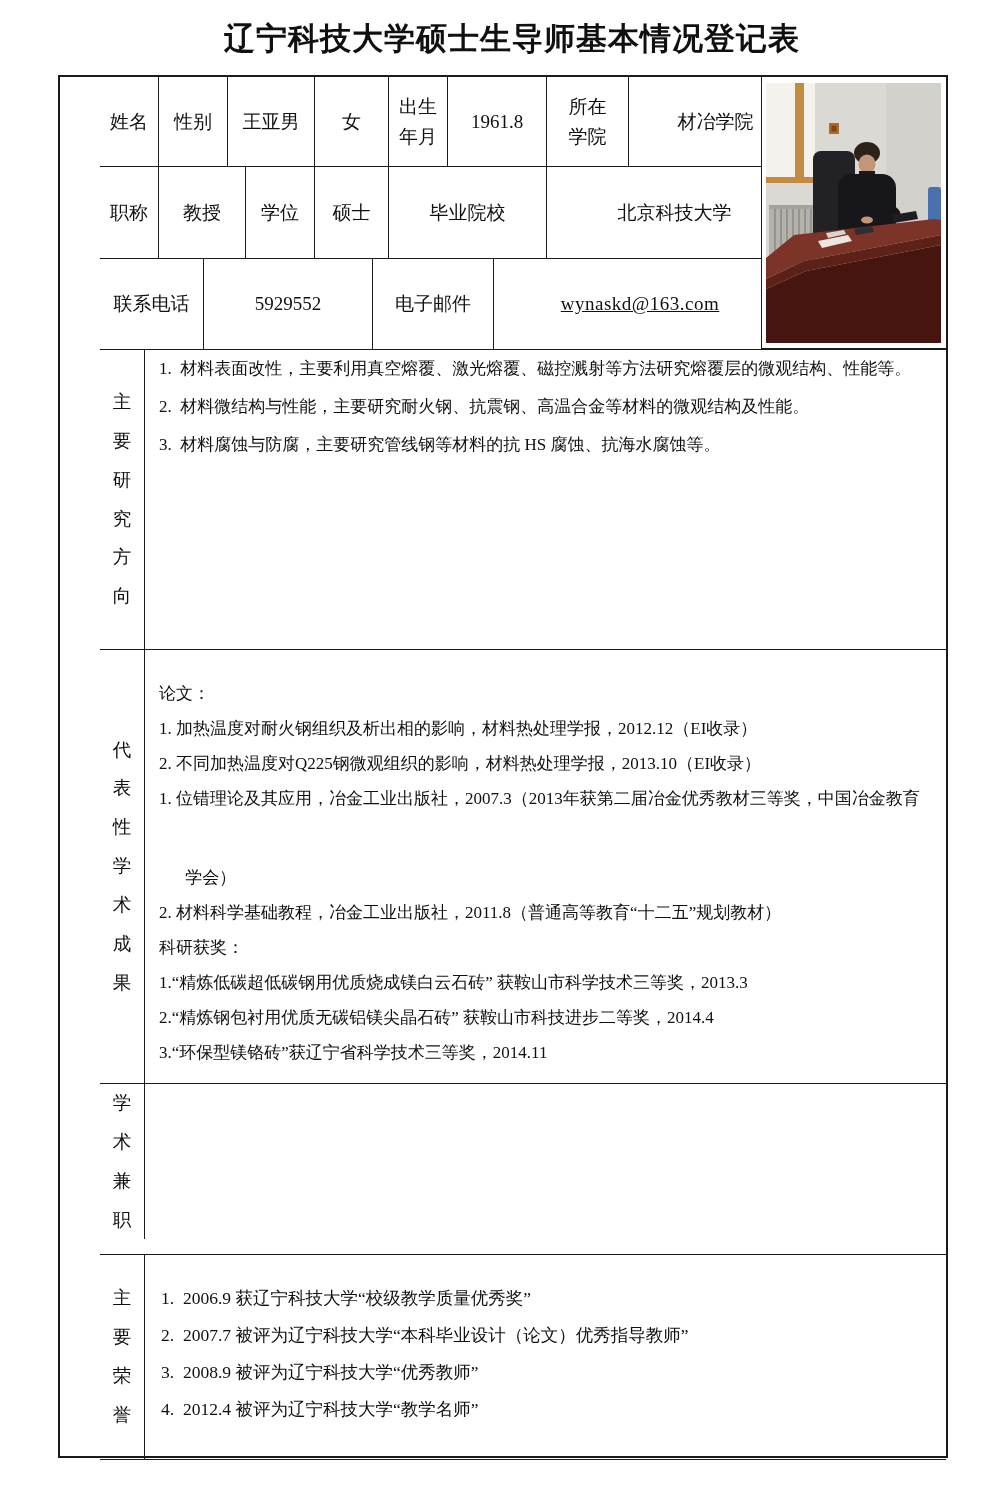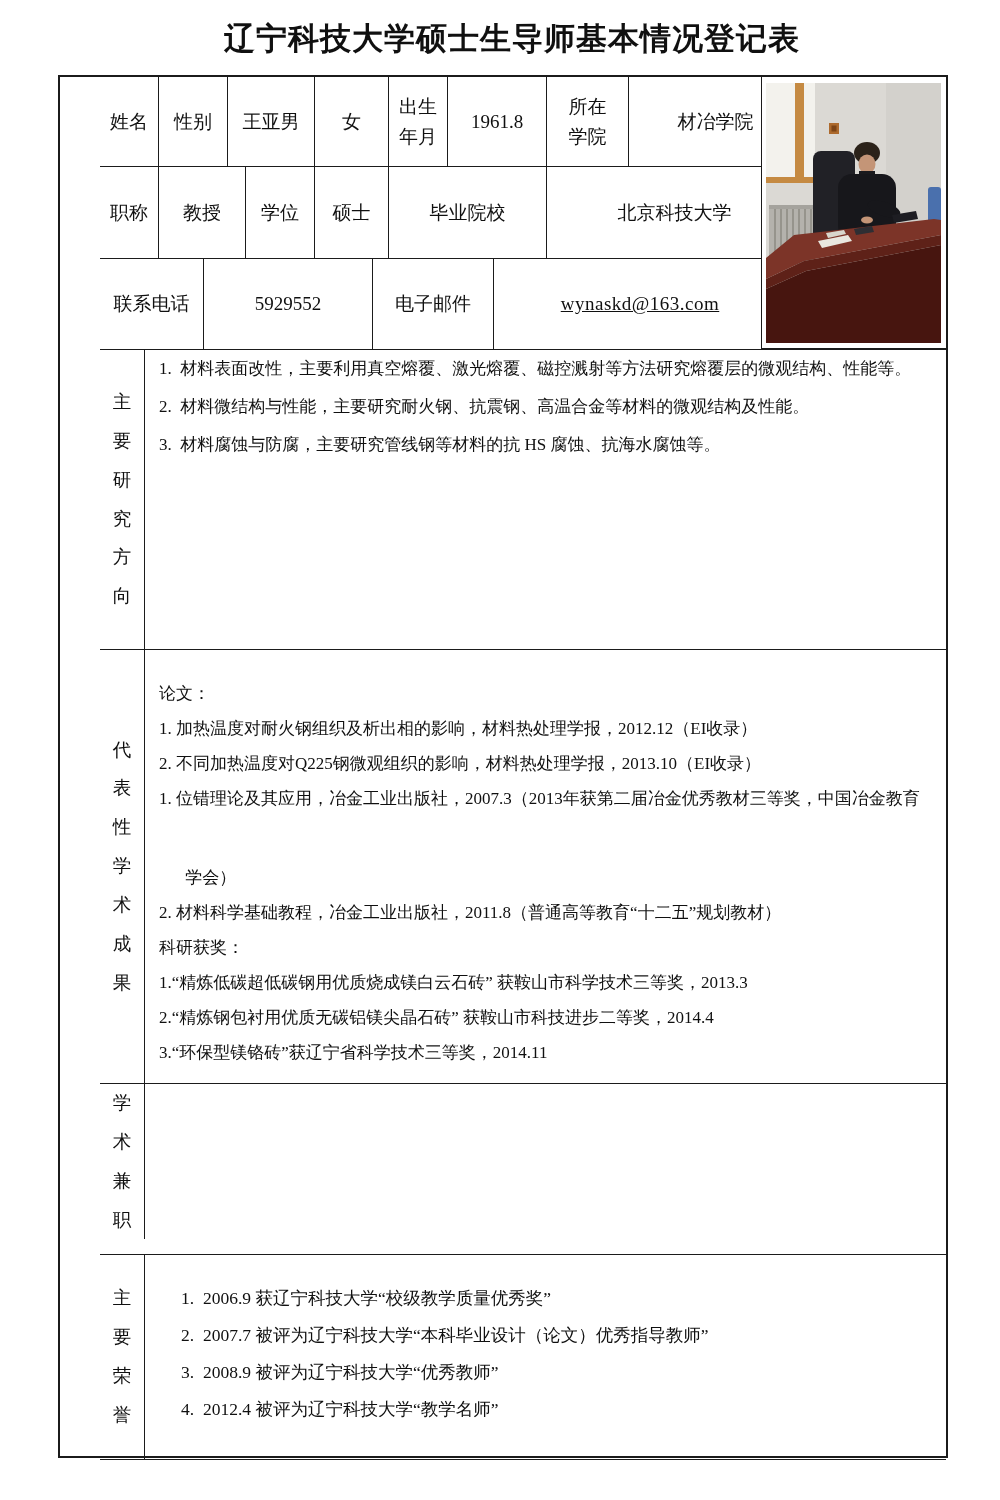--- a/index.html
+++ b/index.html
@@ -11,21 +11,21 @@
     position:absolute;top:18px;left:12px;width:1000px;text-align:center;
     font-size:31px;font-weight:bold;letter-spacing:1px;margin:0;
   }
   .form{
     position:absolute;top:75px;left:58px;width:890px;height:1383px;
     border:2.5px solid #1b1b1b;box-sizing:border-box;background:#fff;padding-left:40px;
   }
   .row{display:flex;border-bottom:1.5px solid #1b1b1b;box-sizing:border-box;}
   .row:last-child{border-bottom:none;}
   .r1{height:90px;} .r2{height:92px;} .r3{height:91px;}
-  .r4{height:300px;} .r5{height:434px;} .r6{height:171px;flex-direction:column;} .r7{height:204.5px;gap:20px;}
+  .r4{height:300px;} .r5{height:434px;} .r6{height:171px;flex-direction:column;} .r7{height:204.5px;}
   .cell{
     border-right:1.5px solid #1b1b1b;box-sizing:border-box;
     display:flex;align-items:center;justify-content:center;
     text-align:center;font-size:19px;overflow:hidden;
   }
   .noline{border-right:none;}
   .filler{flex:1;border-right:none;}
   .wrap2{display:block;width:2.15em;line-height:1.55;word-break:break-all;margin:13px auto;}
   .email-value{text-decoration:underline;letter-spacing:0.5px;}
   

